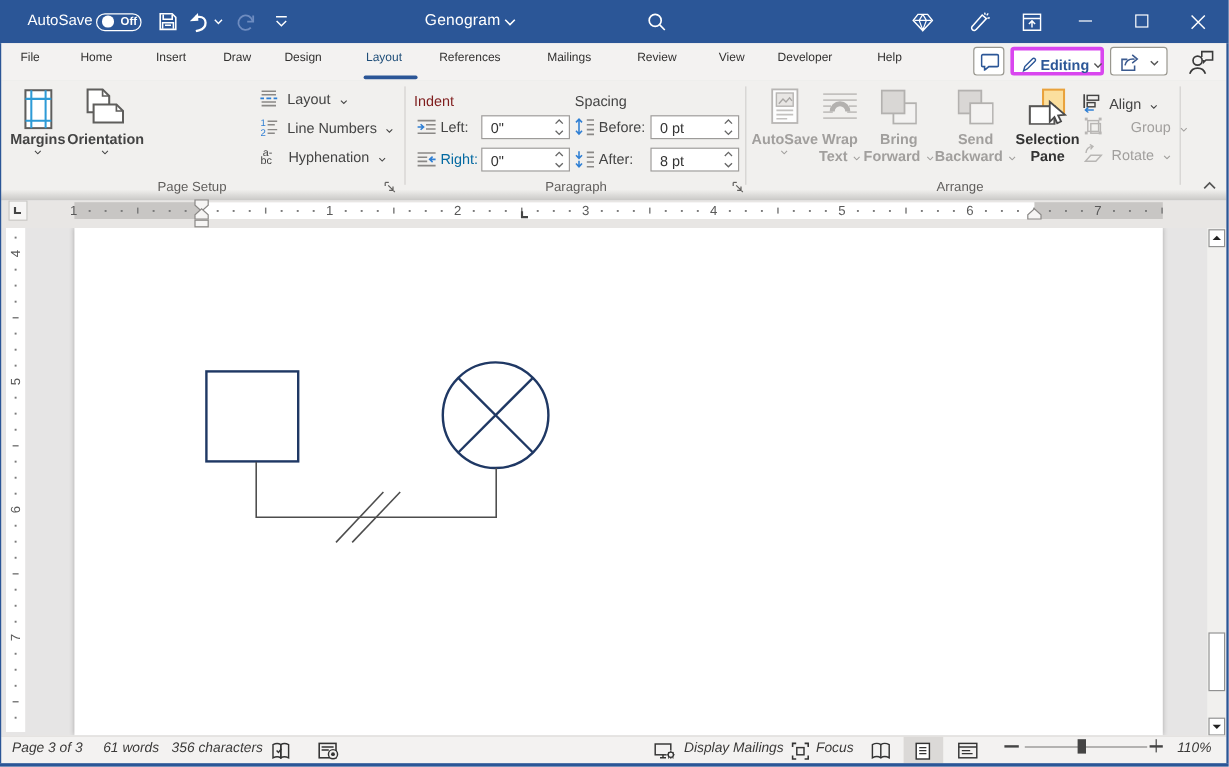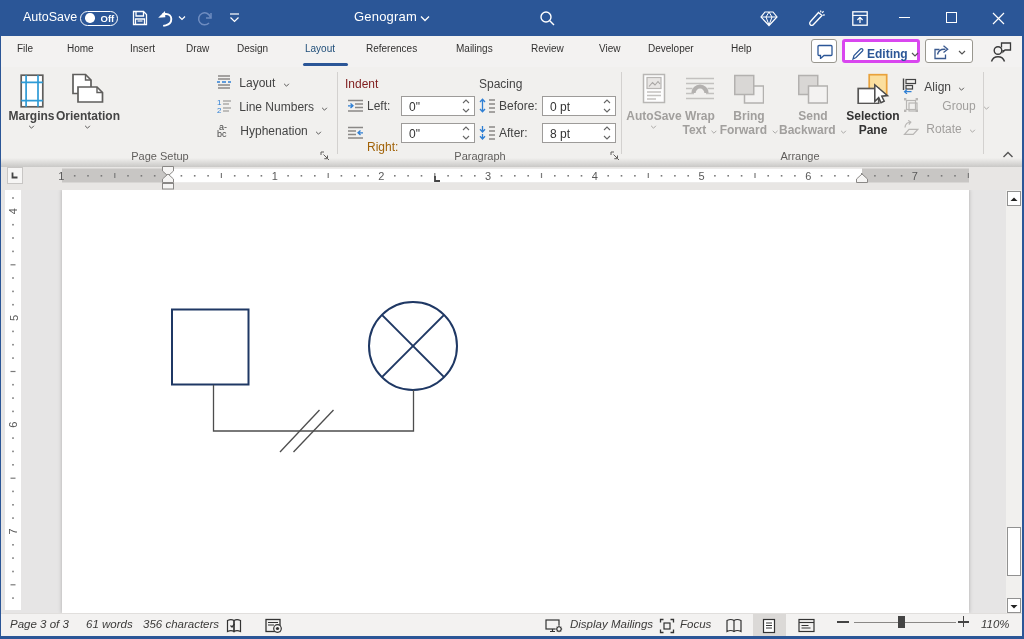--- a/index.html
+++ b/index.html
@@ -284,21 +284,21 @@
     <svg class="arrows" viewBox="0 0 12 18">
         <path d="M3 6 l3 -3 l3 3" fill="none" stroke="#666" stroke-width="1.1"></path>
         <path d="M3 12 l3 3 l3 -3" fill="none" stroke="#666" stroke-width="1.1"></path>
       </svg>
   </div>
 
   <svg class="abs" style="left:347px; top:126px;" width="17" height="14" viewBox="0 0 17 14">
     <path d="M1 1.5 h15 M1 5 h8 M1 8.5 h8 M1 12 h15" stroke="#8a8886" stroke-width="1.3"></path>
     <path d="M11.5 6.8 h4.5 M13.5 4.5 l-2.5 2.3 l2.5 2.3" fill="none" stroke="#2f7fd4" stroke-width="1.3"></path>
   </svg>
-  <div class="abs" style="left:367px; top:140px; font-size:12px; color:#a16207;">Right:</div>
+  <div class="abs" style="left:367px; top:126px; font-size:12px; color:#0369a1;">Right:</div>
   <div class="spin" style="left:401px; top:123px;">
       <span class="val">0"</span>
     <svg class="arrows" viewBox="0 0 12 18">
         <path d="M3 6 l3 -3 l3 3" fill="none" stroke="#666" stroke-width="1.1"></path>
         <path d="M3 12 l3 3 l3 -3" fill="none" stroke="#666" stroke-width="1.1"></path>
       </svg>
   </div>
   <svg class="abs" style="left:479px; top:125px;" width="17" height="16" viewBox="0 0 17 16">
     <path d="M10 2 h6 M10 6 h6 M10 10 h6 M10 14 h6" stroke="#8a8886" stroke-width="1.3"></path>
     <path d="M3.5 1 v6 M1 4.3 l2.5 2.7 l2.5 -2.7 M3.5 9 v5 M1 11.3 l2.5 2.7 l2.5 -2.7" fill="none" stroke="#2f7fd4" stroke-width="1.3"></path>

